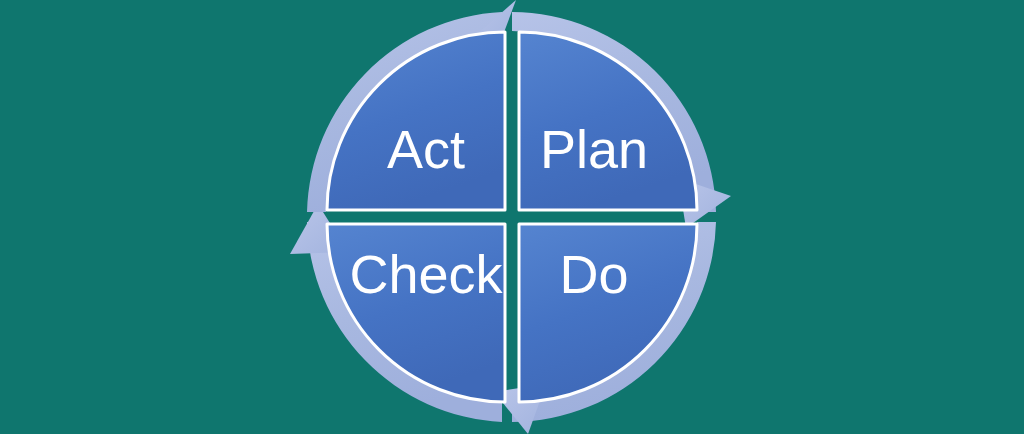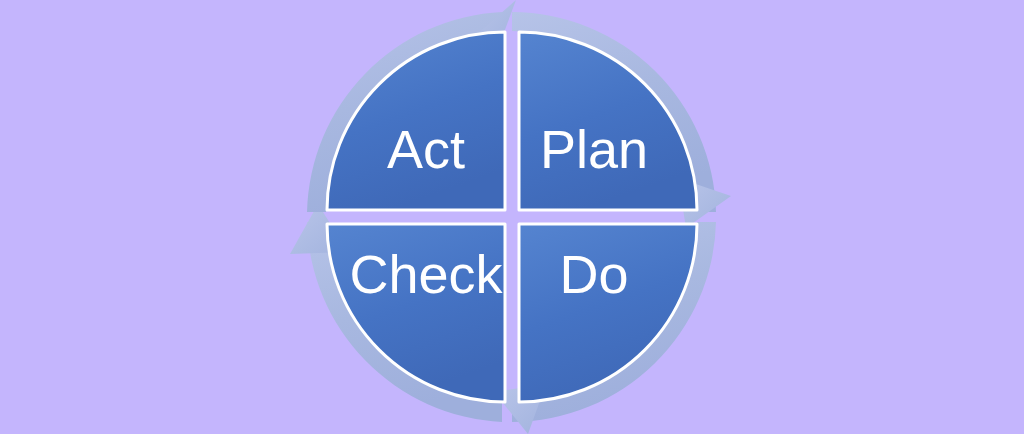--- a/index.html
+++ b/index.html
@@ -10,21 +10,21 @@
   body {
     width: 1024px;
     height: 434px;
     overflow: hidden;
     font-family: "Liberation Sans", sans-serif;
   }
   #diagram-root {
     position: relative;
     width: 1024px;
     height: 434px;
-    background: #c4b5fd;
+    background: #0f766e;
   }
   #pdca-svg {
     display: block;
     width: 1024px;
     height: 434px;
   }
   .quad-label {
     font-family: "Liberation Sans", sans-serif;
     font-size: 54px;
     font-weight: 400;

